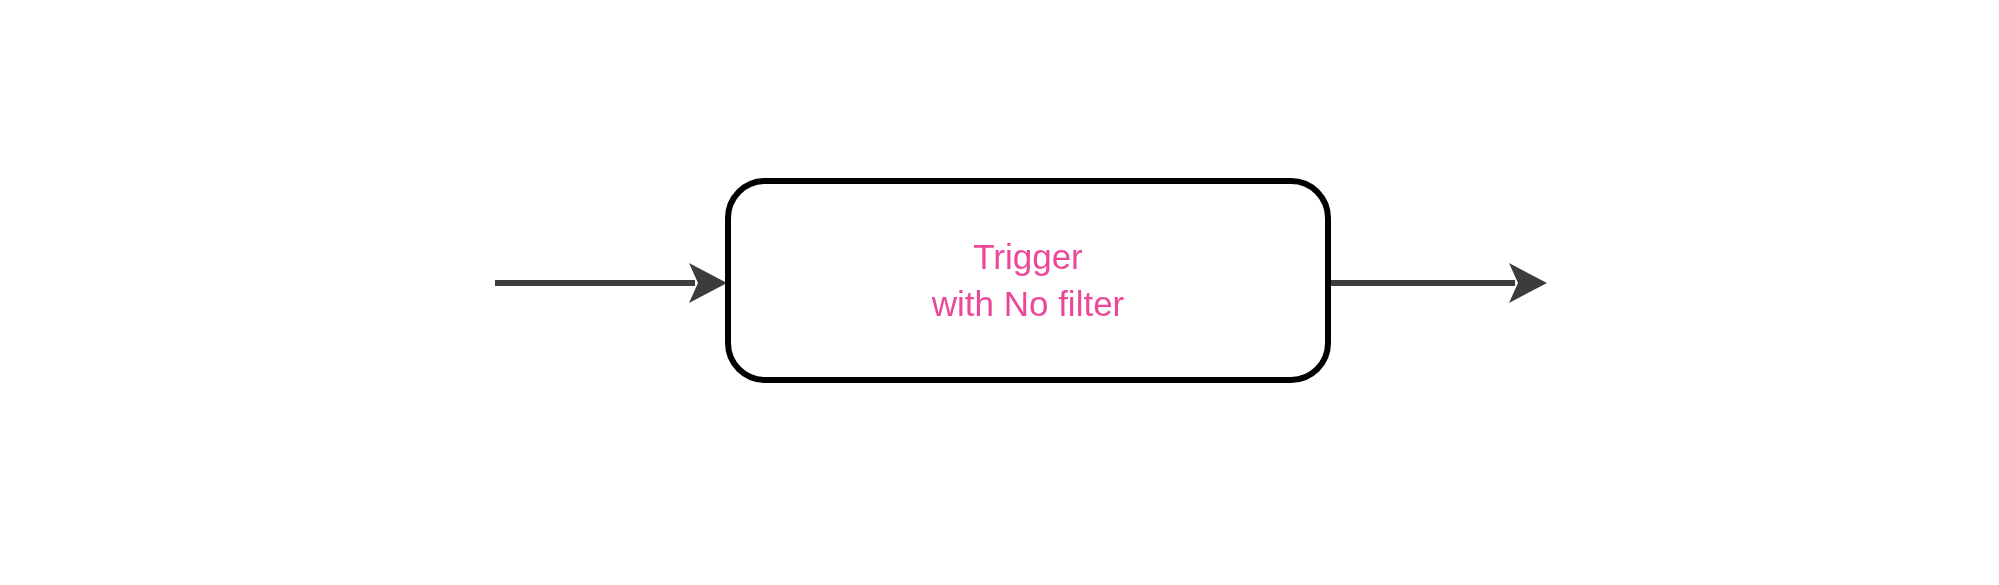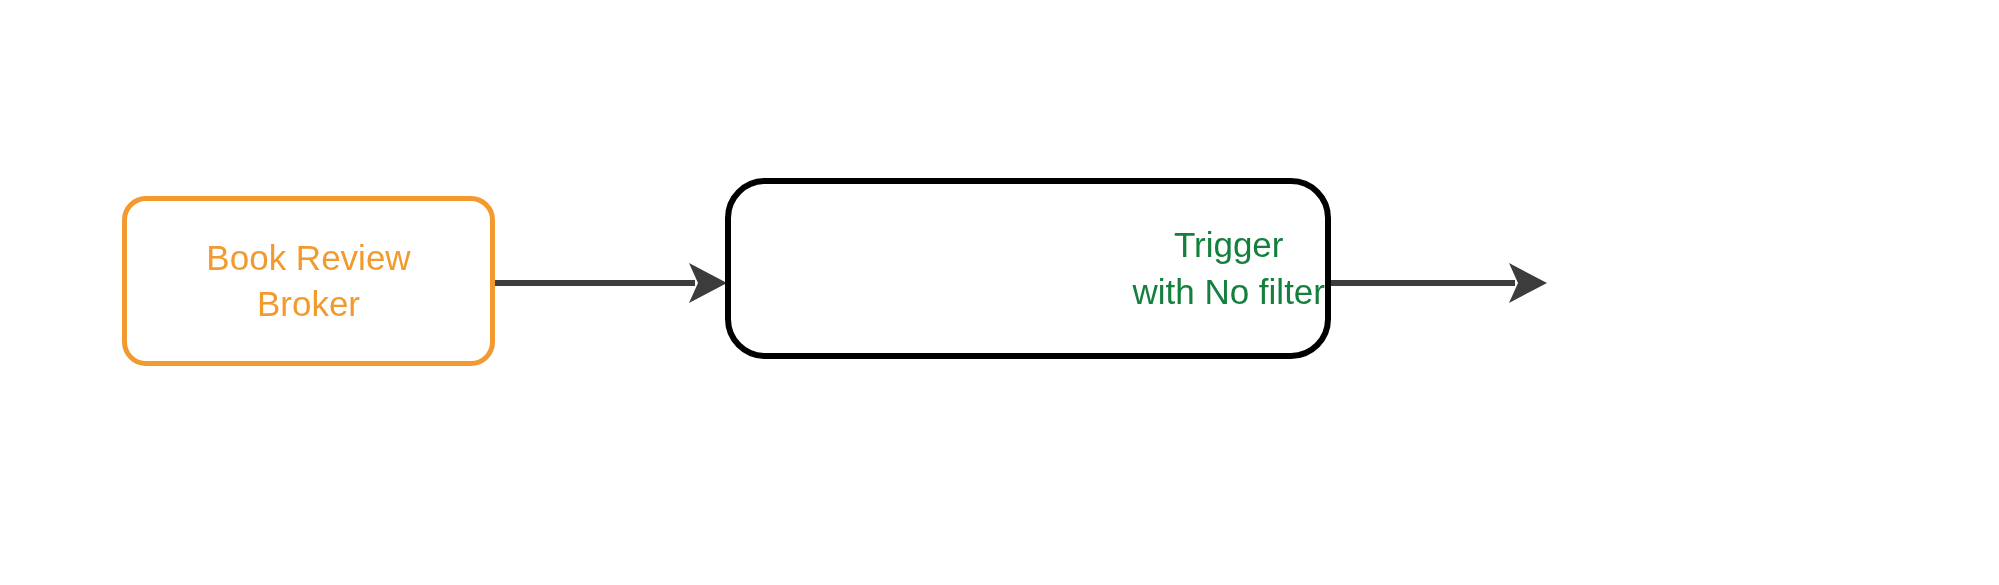--- a/index.html
+++ b/index.html
@@ -42,26 +42,25 @@
     border-radius: 24px;
     color: #f29a2e;
     font-size: 35px;
   }
 
   
   .node--trigger {
     left: 725px;
     top: 178px;
     width: 606px;
-    height: 181px;
+    height: 205px;
     border: 6px solid #000000;
     border-radius: 40px;
-    color: #15803d;
+    color: #ec4899;
     font-size: 35px;
-    justify-content: flex-end;
   }
 
   
   .node--sink {
     left: 1545px;
     top: 207px;
     width: 286px;
     height: 149px;
     border: 5px solid #1568c8;
     border-radius: 16px;
@@ -79,24 +78,20 @@
   .edge--one  { left: 495px;  width: 232px; }
   .edge--two  { left: 1331px; width: 216px; }
 
   .edge svg { display: block; overflow: visible; }
 </style>
 </head>
 <body>
 
 <div id="canvas">
 
-  <div class="node node--source">
-    <span>Book Review
-Broker</span>
-  </div>
 
   <div class="edge edge--one">
     <svg width="232" height="46" viewBox="0 0 232 46">
       <line x1="0" y1="23" x2="200" y2="23" stroke="#3c3c3c" stroke-width="6"></line>
       <polygon points="194,3 232,23 194,43 203,23" fill="#3c3c3c"></polygon>
     </svg>
   </div>
 
   <div class="node node--trigger">
     <span>Trigger

